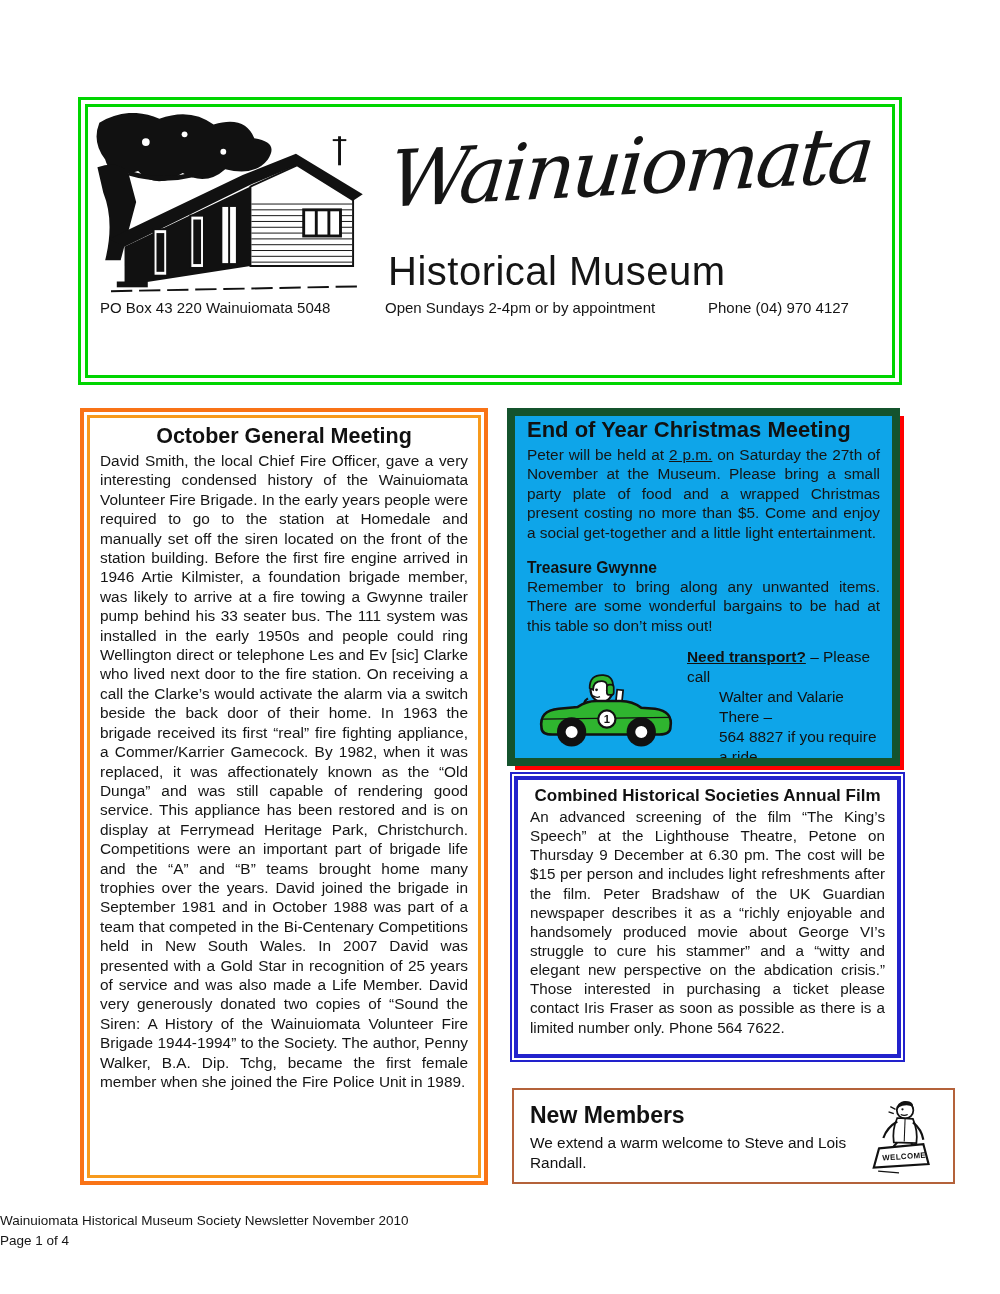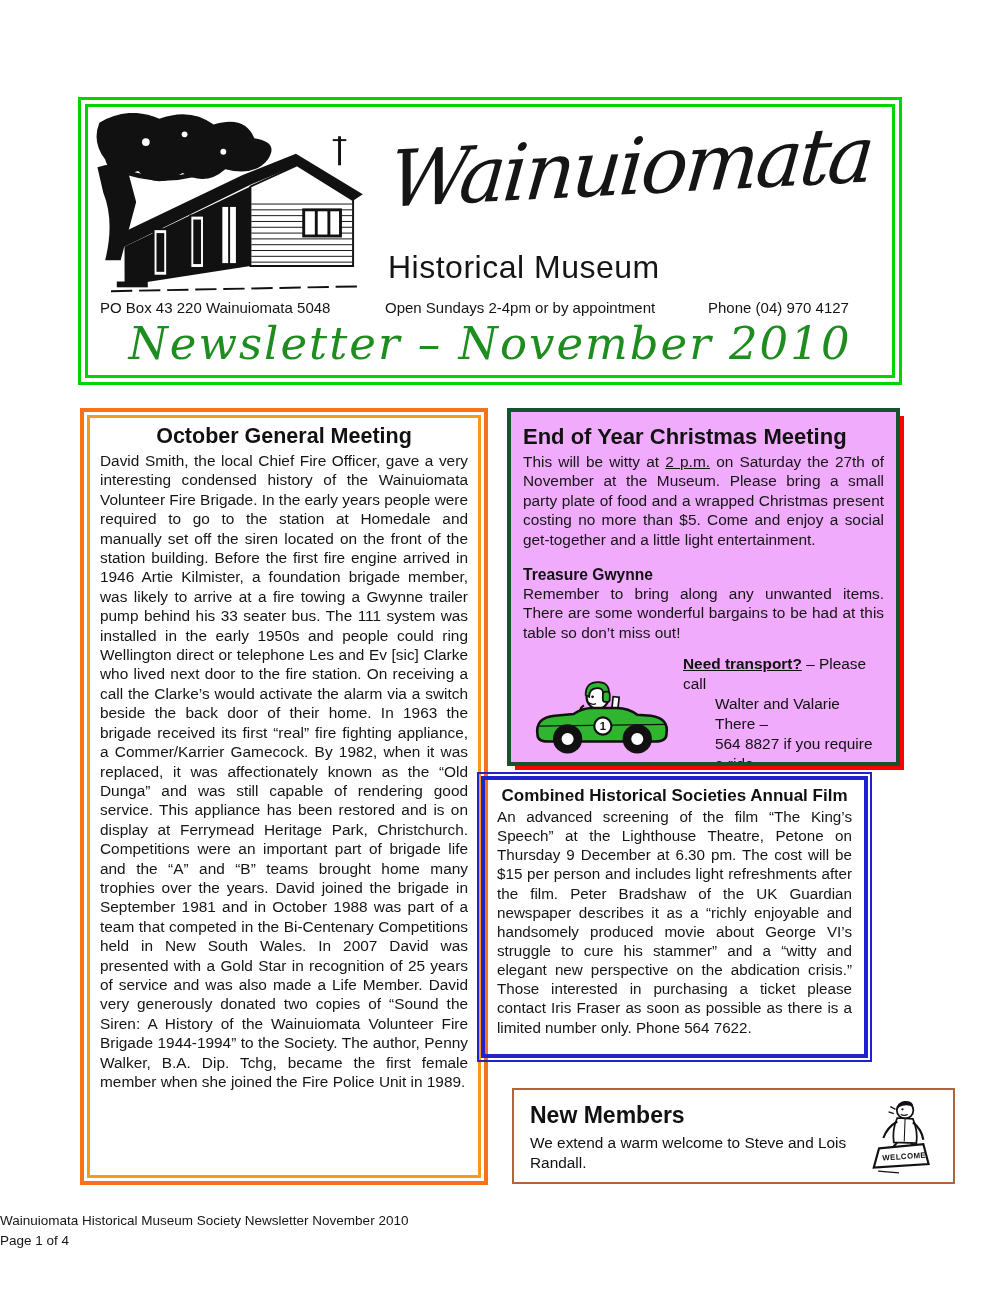--- a/index.html
+++ b/index.html
@@ -7,48 +7,48 @@
   body { font-family: "Liberation Sans", sans-serif; color: #111; }
   .page { position: relative; width: 1000px; height: 1294px; background: #fff; overflow: hidden; margin: 0 auto; }
 
   
   .header-outer { position: absolute; left: 78px; top: 97px; width: 824px; height: 288px; border: 3px solid #00D500; }
   .header-inner { position: absolute; inset: 4px; border: 3px solid #00D500; }
   .house-art { position: absolute; left: 8px; top: 6px; width: 274px; height: 184px; }
   .script-title { position: absolute; left: 285px; top: 18px; width: 515px; text-align: center;
       font-family: "DejaVu Serif", serif; font-style: italic; font-size: 78px; line-height: 1.1;
       letter-spacing: -3px; transform: rotate(-3deg) skewX(-8deg); color: #151515; white-space: nowrap; }
-  .subtitle { position: absolute; left: 300px; top: 142px; font-size: 32px; letter-spacing: 0.5px; color: #151515; }
+  .subtitle { position: absolute; left: 300px; top: 142px; font-size: 40px; letter-spacing: 0.5px; color: #151515; }
   .contact-row span { position: absolute; top: 192px; font-size: 15px; color: #151515; white-space: nowrap; }
   .contact-po { left: 12px; }
   .contact-hours { left: 297px; }
   .contact-phone { left: 620px; }
   .newsletter-title { position: absolute; left: 0; right: 0; top: 212px; text-align: center;
       font-family: "DejaVu Serif", serif; font-style: italic; font-size: 45px; line-height: 1.1;
       letter-spacing: 2px; color: #1E8C1E; }
 
   
   .body-text { font-size: 15.4px; line-height: 1.26; text-align: justify; color: #151515; }
 
   .box-october { position: absolute; left: 80px; top: 408px; width: 408px; height: 777px; border: 4px solid #f97316; }
   .box-october .inner { position: absolute; inset: 3px; border: 3px solid #F79A1C; padding: 6px 10px 4px; overflow: hidden; }
   .title-october { text-align: center; font-weight: bold; font-size: 21.5px; margin-bottom: 2px; }
 
   .box-christmas { position: absolute; left: 507px; top: 408px; width: 393px; height: 358px;
-      border: 4px solid #14532d; box-shadow: 6px 6px 0 -2px #FF0000; padding: 12px 12px 6px; overflow: hidden; background: #f0abfc; }
+      border: 8px solid #14532d; box-shadow: 6px 6px 0 -2px #FF0000; padding: 1px 12px 6px; overflow: hidden; background: #0ea5e9; }
   .title-christmas { font-weight: bold; font-size: 22px; margin-bottom: 2px; }
   .subhead { font-weight: bold; font-size: 15.6px; margin-top: 17px; }
   .u { text-decoration: underline; }
   .transport-row { display: flex; align-items: center; margin-top: 12px; }
   .car-art { width: 158px; height: 86px; flex: none; }
   .transport-text { font-size: 15.4px; line-height: 1.3; margin-left: 2px; }
   .transport-label { font-weight: bold; text-decoration: underline; }
   .transport-indent { padding-left: 32px; }
 
-  .box-film { position: absolute; left: 477px; top: 772px; width: 395px; height: 290px; border: 2px solid #2222CC; }
+  .box-film { position: absolute; left: 510px; top: 772px; width: 395px; height: 290px; border: 2px solid #2222CC; }
   .box-film .inner { position: absolute; inset: 2px; border: 4px solid #2222CC; padding: 6px 12px; overflow: hidden; }
   .title-film { text-align: center; font-weight: bold; font-size: 17px; margin-bottom: 1px; }
   .film-text { font-size: 15.2px; }
 
   .box-new-members { position: absolute; left: 512px; top: 1088px; width: 443px; height: 96px;
       border: 2px solid #B4623A; padding: 9px 6px 6px 16px; display: flex; align-items: center; }
   .nm-text { flex: 1; }
   .title-new-members { font-weight: bold; font-size: 23px; margin-bottom: 4px; }
   .nm-body { font-size: 15.4px; line-height: 1.3; text-align: left; }
   .welcome-art { width: 80px; height: 80px; flex: none; margin-right: 8px; }
@@ -112,34 +112,33 @@
 
       <div class="script-title">Wainuiomata</div>
       <div class="subtitle">Historical Museum</div>
 
       <div class="contact-row">
         <span class="contact-po">PO Box 43 220 Wainuiomata 5048</span>
         <span class="contact-hours">Open Sundays 2-4pm or by appointment</span>
         <span class="contact-phone">Phone (04) 970 4127</span>
       </div>
 
-      <div class="newsletter-title">Newsletter – November 2010</div>
     </div>
   </div>
 
   <div class="box-october">
     <div class="inner">
       <div class="title-october">October General Meeting</div>
       <div class="body-text">David Smith, the local Chief Fire Officer, gave a very interesting condensed history of the Wainuiomata Volunteer Fire Brigade. In the early years people were required to go to the station at Homedale and manually set off the siren located on the front of the station building. Before the first fire engine arrived in 1946 Artie Kilmister, a foundation brigade member, was likely to arrive at a fire towing a Gwynne trailer pump behind his 33 seater bus. The 111 system was installed in the early 1950s and people could ring Wellington direct or telephone Les and Ev [sic] Clarke who lived next door to the fire station. On receiving a call the Clarke’s would activate the alarm via a switch beside the back door of their home. In 1963 the brigade received its first “real” fire fighting appliance, a Commer/Karrier Gamecock.  By 1982, when it was replaced, it was affectionately known as the “Old Dunga” and was still capable of rendering good service. This appliance has been restored and is on display at Ferrymead Heritage Park, Christchurch.  Competitions were an important part of brigade life and the “A” and “B” teams brought home many trophies over the years. David joined the brigade in September 1981 and in October 1988 was part of a team that competed in the Bi-Centenary Competitions held in New South Wales. In 2007 David was presented with a Gold Star in recognition of 25 years of service and was also made a Life Member. David very generously donated two copies of “Sound the Siren: A History of the Wainuiomata Volunteer Fire Brigade 1944-1994” to the Society. The author, Penny Walker, B.A. Dip. Tchg, became the first female member when she joined the Fire Police Unit in 1989.</div>
     </div>
   </div>
 
   <div class="box-christmas">
     <div class="title-christmas">End of Year Christmas Meeting</div>
-    <div class="body-text"><span>This will be witty at </span><span class="u">2 p.m.</span><span> on Saturday the 27th of November at the Museum. Please bring a small party plate of food and a wrapped Christmas present costing no more than $5. Come and enjoy a social get-together and a little light entertainment.</span></div>
+    <div class="body-text"><span>Peter will be held at </span><span class="u">2 p.m.</span><span> on Saturday the 27th of November at the Museum. Please bring a small party plate of food and a wrapped Christmas present costing no more than $5. Come and enjoy a social get-together and a little light entertainment.</span></div>
     <div class="subhead">Treasure Gwynne</div>
     <div class="body-text">Remember to bring along any unwanted items. There are some wonderful bargains to be had at this table so don’t miss out!</div>
 
     <div class="transport-row">
       <svg class="car-art" viewBox="0 0 170 100" aria-hidden="true">
 
         <ellipse cx="80" cy="30" rx="13" ry="14" fill="#fff" stroke="#111" stroke-width="2.5"></ellipse>
         <path d="M66,28 Q66,12 82,13 Q95,14 93,30 L86,30 Q88,20 80,20 Q70,20 70,30 Z" fill="#2FB52F" stroke="#111" stroke-width="2"></path>
         <rect x="86" y="24" width="8" height="12" rx="3" fill="#2FB52F" stroke="#111" stroke-width="2"></rect>
         <circle cx="74" cy="30" r="1.6" fill="#111"></circle>

